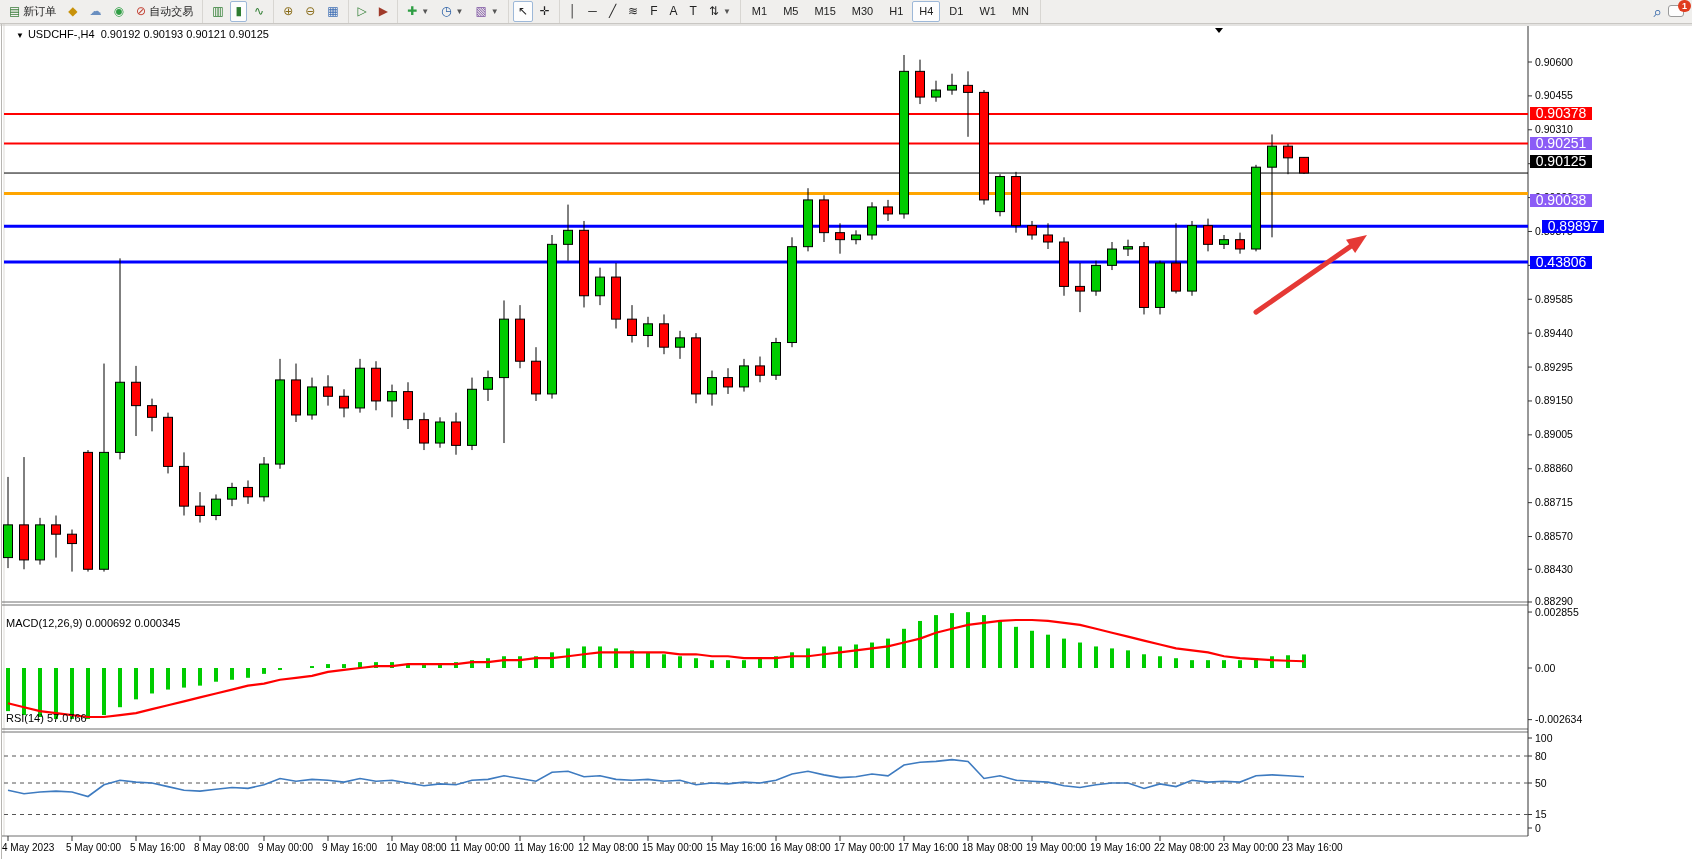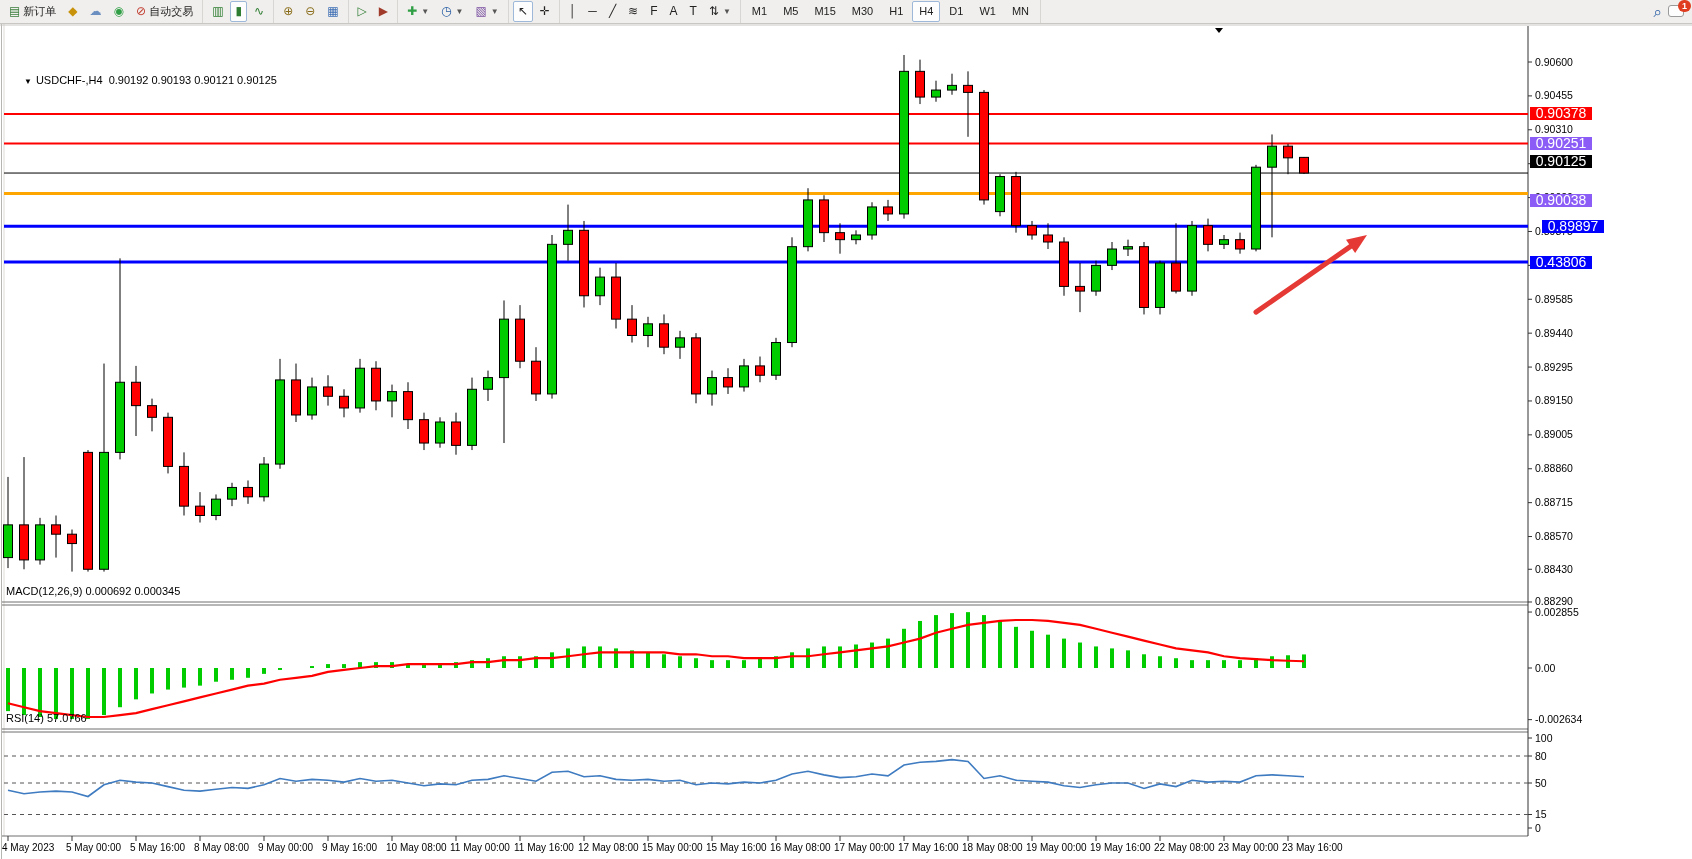--- a/index.html
+++ b/index.html
@@ -15,23 +15,23 @@
   .tb-caret{font-size:8px;color:#555;margin-left:1px;}
   .tf-btn{padding:1px 6px;}
   #tb-right{margin-left:auto;display:flex;align-items:center;padding-right:8px;gap:6px;}
   .badge{position:absolute;top:-5px;right:-7px;background:#e03c1f;color:#fff;border-radius:8px;
     font-size:9px;padding:0 4px;line-height:12px;font-weight:bold;}
   .chat-wrap{position:relative;}
   
   #chart-area{position:absolute;left:0;top:24px;width:1692px;height:835px;background:#fff;}
   #chart-svg{position:absolute;left:0;top:0;}
   .overlay-label{position:absolute;font-size:11px;color:#000;white-space:pre;}
-  #chart-title{left:24px;top:4px;margin-top:46px;}
+  #chart-title{left:16px;top:4px;}
   #chart-title .dd{font-size:8px;margin-right:4px;}
-  #macd-label{left:6px;top:561px;text-align:right;}
+  #macd-label{left:6px;top:593px;text-align:right;}
   #rsi-label{left:6px;top:688px;}
   .price-tag{position:absolute;left:1530px;width:62px;height:13px;color:#fff;font-size:14px;
     line-height:13px;text-align:center;font-family:"Liberation Sans",sans-serif;}
 </style>
 </head>
 <body>
 
 <div id="app">
 
   <div id="toolbar">

